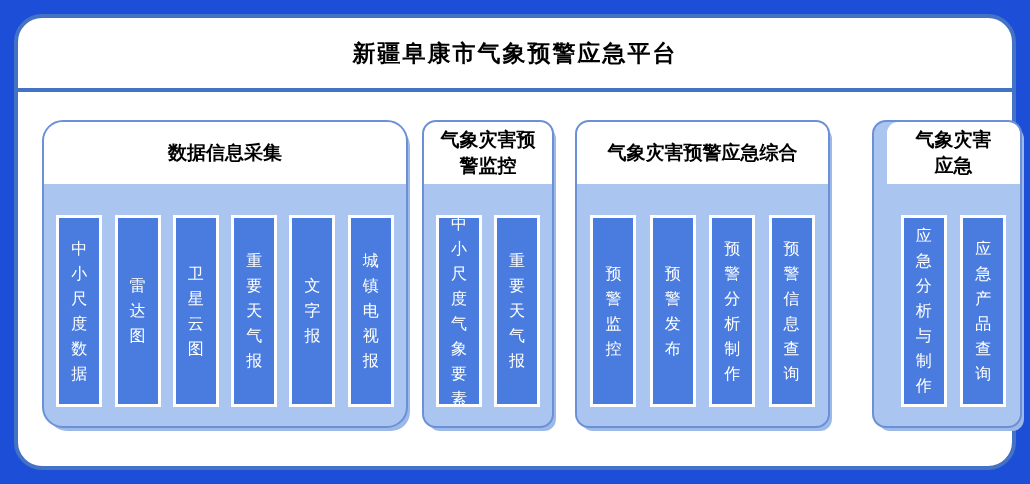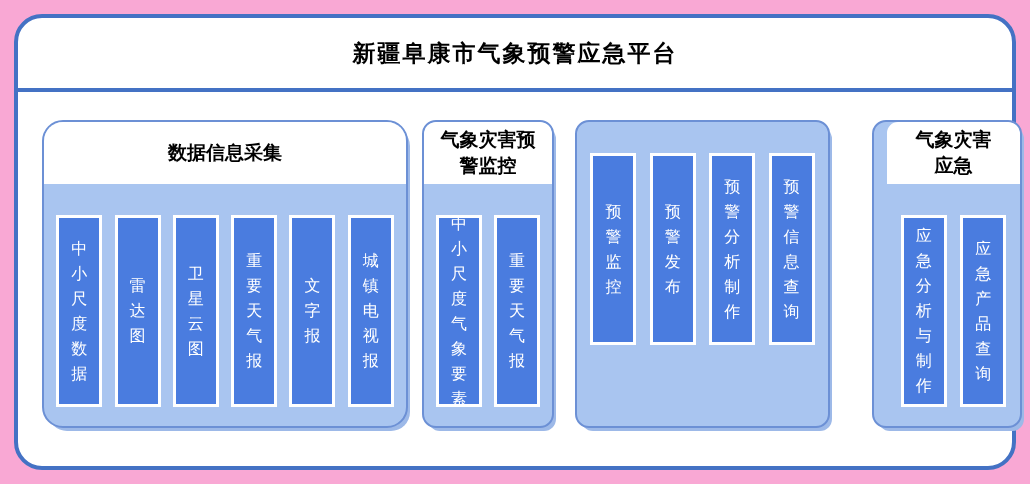--- a/index.html
+++ b/index.html
@@ -1,17 +1,17 @@
 <!DOCTYPE html>
 <html><head>
 <meta charset="utf-8">
 <style>
   html,body{margin:0;padding:0;background:#ffffff;width:1030px;height:484px;
     font-family:"Liberation Sans", sans-serif;}
-  .stage{position:relative;width:1030px;height:484px;background:#f9a8d4;overflow:hidden;}
+  .stage{position:relative;width:1030px;height:484px;background:#1d4ed8;overflow:hidden;}
 
   
   .frame{position:absolute;left:14px;top:14px;width:1002px;height:456px;
     border:4px solid #4472C4;border-radius:28px;box-sizing:border-box;background:#fff;}
   .titlebar{height:70px;border-bottom:4px solid #4472C4;display:flex;
     align-items:center;justify-content:center;}
   .title{font-size:23px;font-weight:bold;color:#000;letter-spacing:2px;}
 
   
   .card{position:absolute;top:120px;height:308px;box-sizing:border-box;
@@ -126,20 +126,21 @@
             <span>要</span>
             <span>天</span>
             <span>气</span>
             <span>报</span>
           </span>
         </div>
     </div>
   </div>
 
   <div class="card g3">
+    <div class="card-header">气象灾害预警应急综合</div>
     <div class="card-body">
       <div class="module">
           <span class="vtext">
             <span>预</span>
             <span>警</span>
             <span>监</span>
             <span>控</span>
           </span>
         </div>
       <div class="module">

